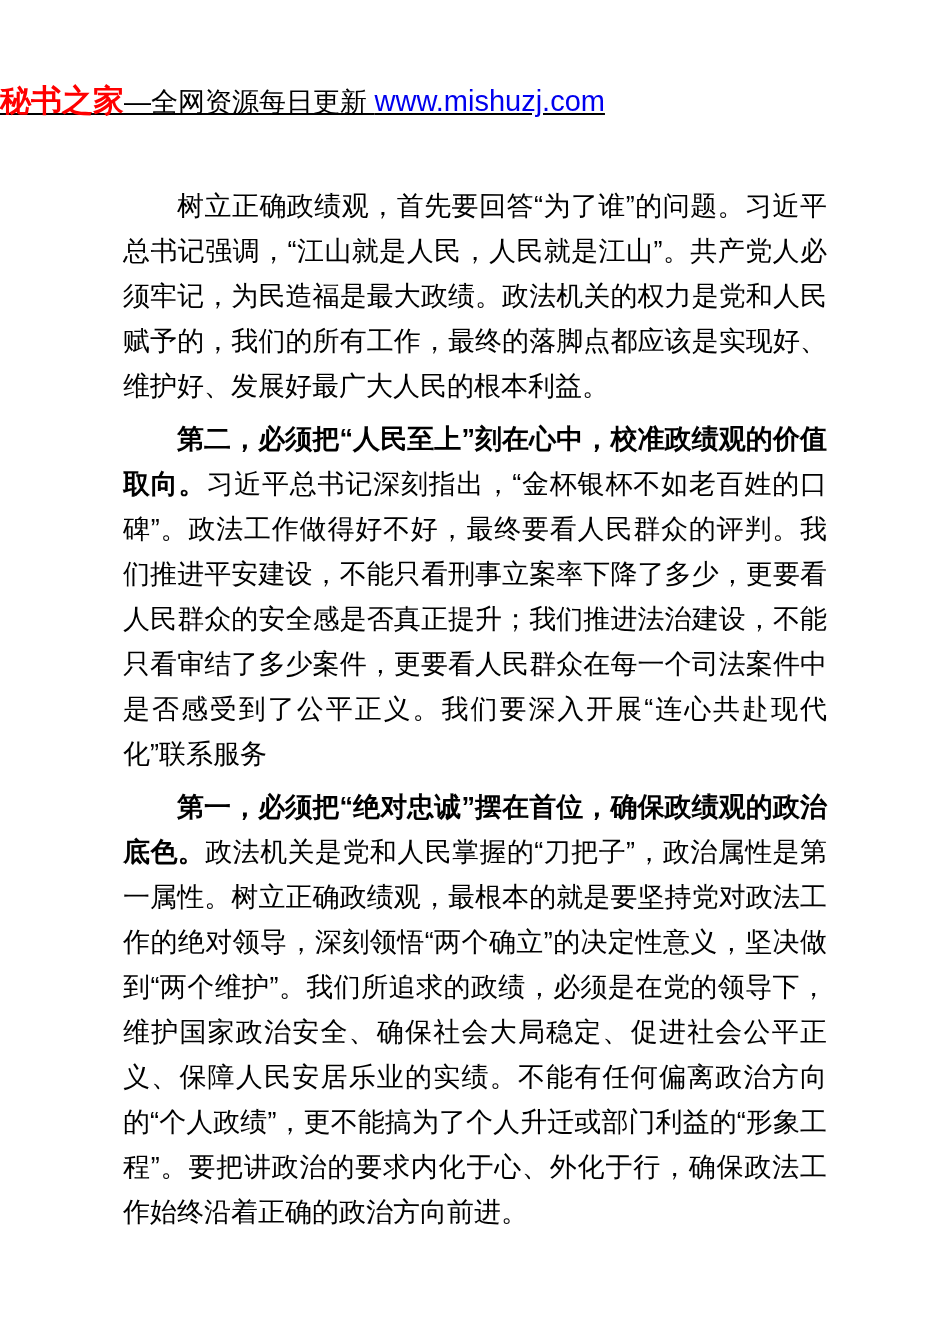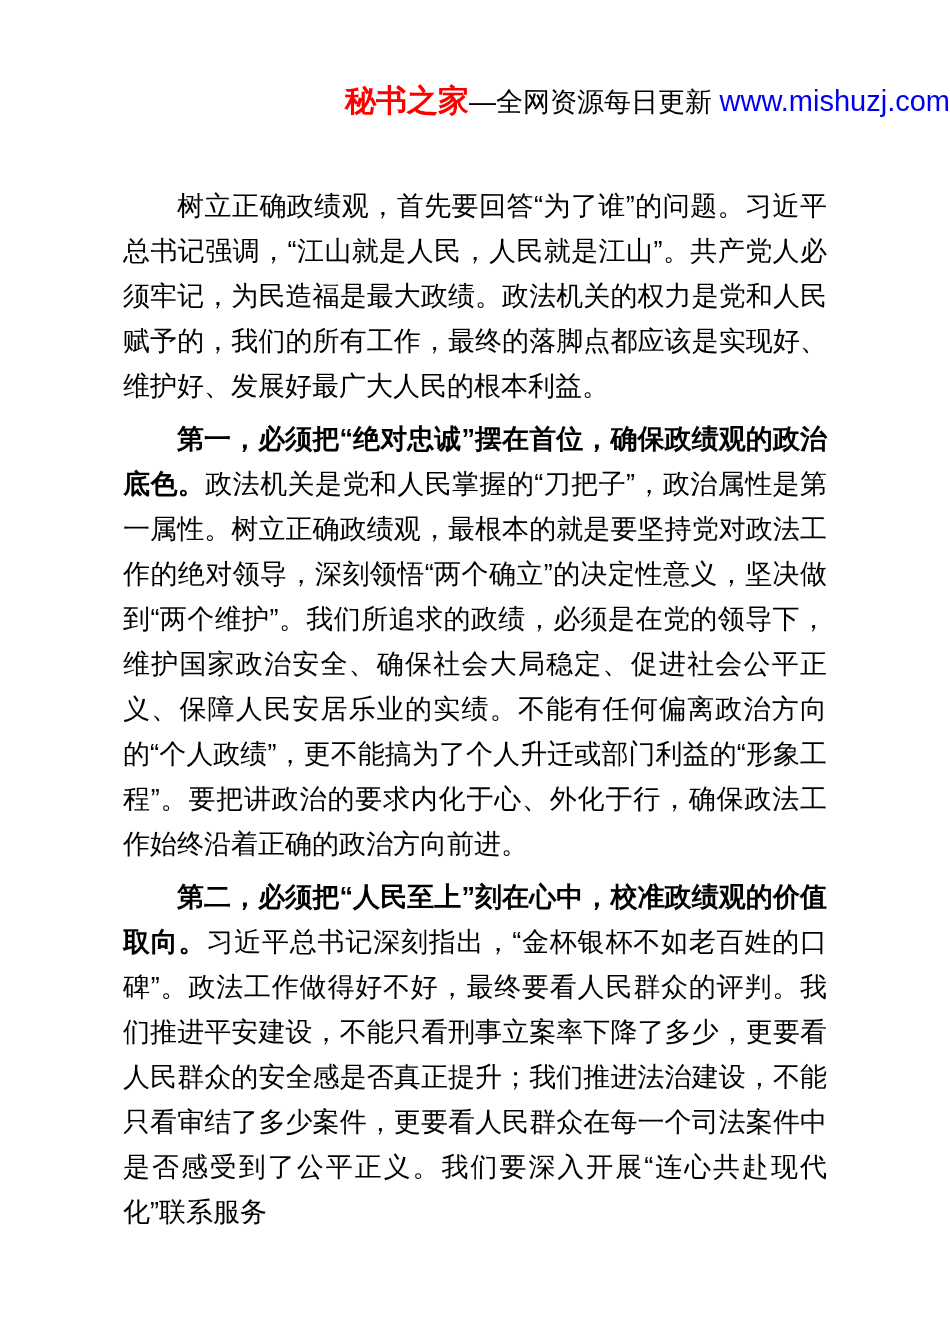--- a/index.html
+++ b/index.html
@@ -14,24 +14,25 @@
     background: #ffffff;
     overflow: hidden;
     font-family: "Liberation Sans", sans-serif;
     color: #000000;
   }
   .site-header {
     position: absolute;
     top: 82px;
     left: 0;
     width: 950px;
-    text-align: right;
+    text-align: left;
     white-space: nowrap;
     font-size: 27px;
     line-height: 38px;
+    text-decoration: underline;
   }
   .site-name {
     color: #ff0000;
     font-weight: bold;
     font-size: 31px;
     font-family: "Liberation Serif", serif;
   }
   .site-tagline {
     color: #000000;
     font-size: 27px;
@@ -66,19 +67,19 @@
 <body>
 
 <div class="page">
 
   <div class="site-header"><span class="site-name">秘书之家</span><span class="site-tagline">—全网资源每日更新 </span><span class="site-url">www.mishuzj.com</span></div>
 
   <div class="content">
 
     <p><span class="lead"></span><span>树立正确政绩观，首先要回答“为了谁”的问题。习近平总书记强调，“江山就是人民，人民就是江山”。共产党人必须牢记，为民造福是最大政绩。政法机关的权力是党和人民赋予的，我们的所有工作，最终的落脚点都应该是实现好、维护好、发展好最广大人民的根本利益。</span></p>
 
+    <p><span class="lead">第二，必须把“人民至上”刻在心中，校准政绩观的价值取向。</span><span>习近平总书记深刻指出，“金杯银杯不如老百姓的口碑”。政法工作做得好不好，最终要看人民群众的评判。我们推进平安建设，不能只看刑事立案率下降了多少，更要看人民群众的安全感是否真正提升；我们推进法治建设，不能只看审结了多少案件，更要看人民群众在每一个司法案件中是否感受到了公平正义。我们要深入开展“连心共赴现代化”联系服务</span></p>
+
     <p><span class="lead">第一，必须把“绝对忠诚”摆在首位，确保政绩观的政治底色。</span><span>政法机关是党和人民掌握的“刀把子”，政治属性是第一属性。树立正确政绩观，最根本的就是要坚持党对政法工作的绝对领导，深刻领悟“两个确立”的决定性意义，坚决做到“两个维护”。我们所追求的政绩，必须是在党的领导下，维护国家政治安全、确保社会大局稳定、促进社会公平正义、保障人民安居乐业的实绩。不能有任何偏离政治方向的“个人政绩”，更不能搞为了个人升迁或部门利益的“形象工程”。要把讲政治的要求内化于心、外化于行，确保政法工作始终沿着正确的政治方向前进。</span></p>
-
-    <p><span class="lead">第二，必须把“人民至上”刻在心中，校准政绩观的价值取向。</span><span>习近平总书记深刻指出，“金杯银杯不如老百姓的口碑”。政法工作做得好不好，最终要看人民群众的评判。我们推进平安建设，不能只看刑事立案率下降了多少，更要看人民群众的安全感是否真正提升；我们推进法治建设，不能只看审结了多少案件，更要看人民群众在每一个司法案件中是否感受到了公平正义。我们要深入开展“连心共赴现代化”联系服务</span></p>
 
   </div>
 
 </div>
 
 </body></html>

